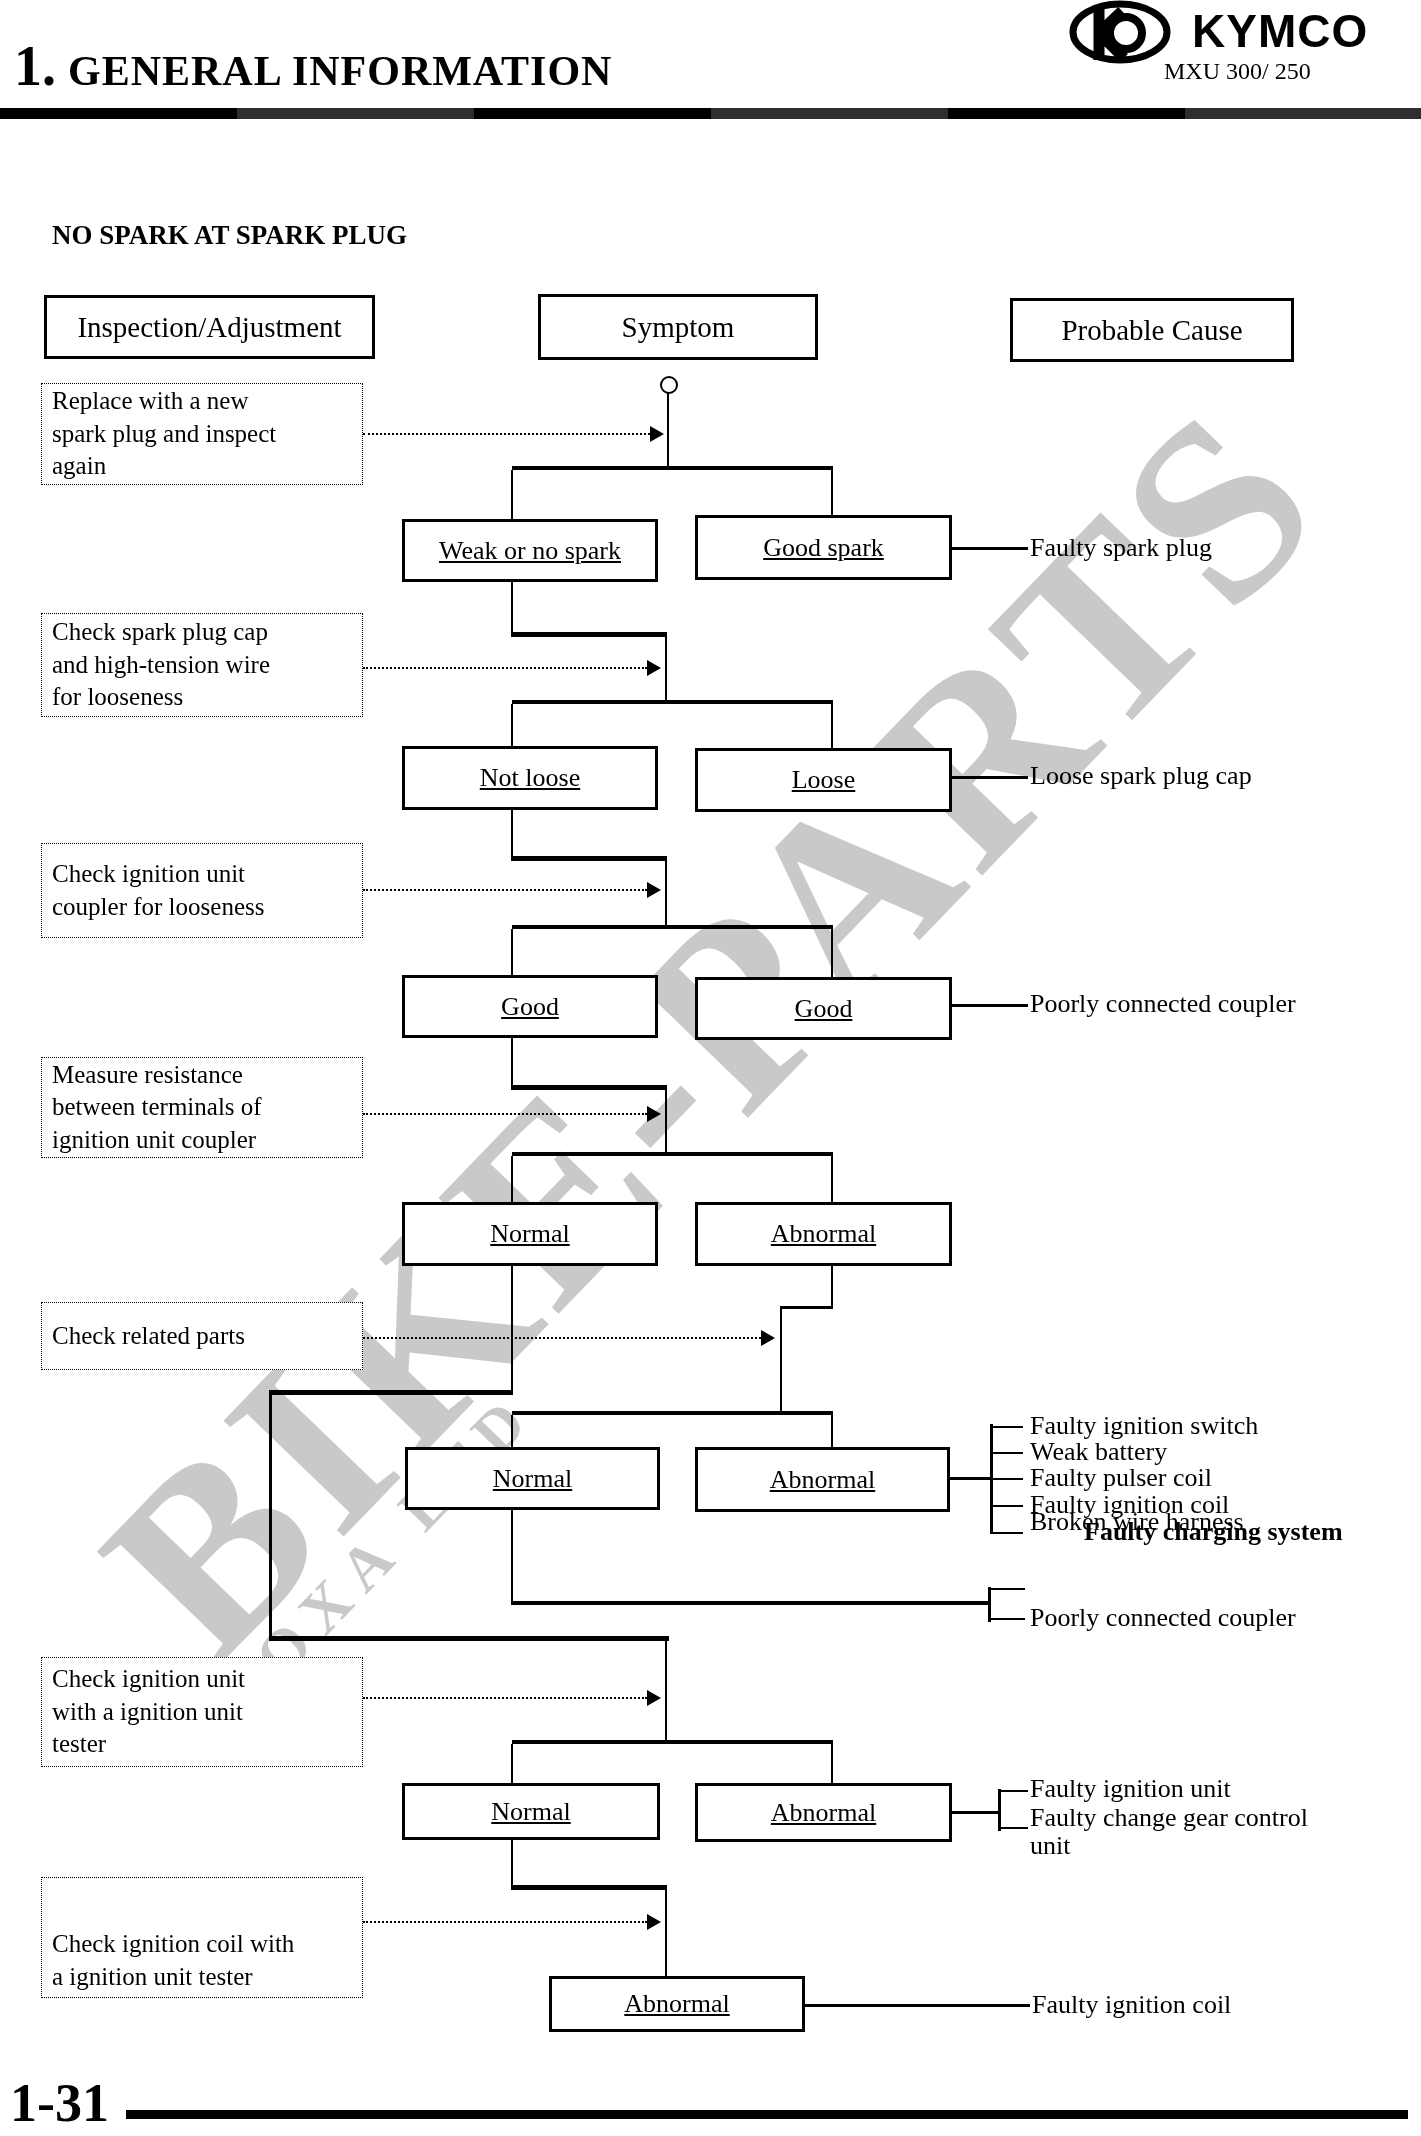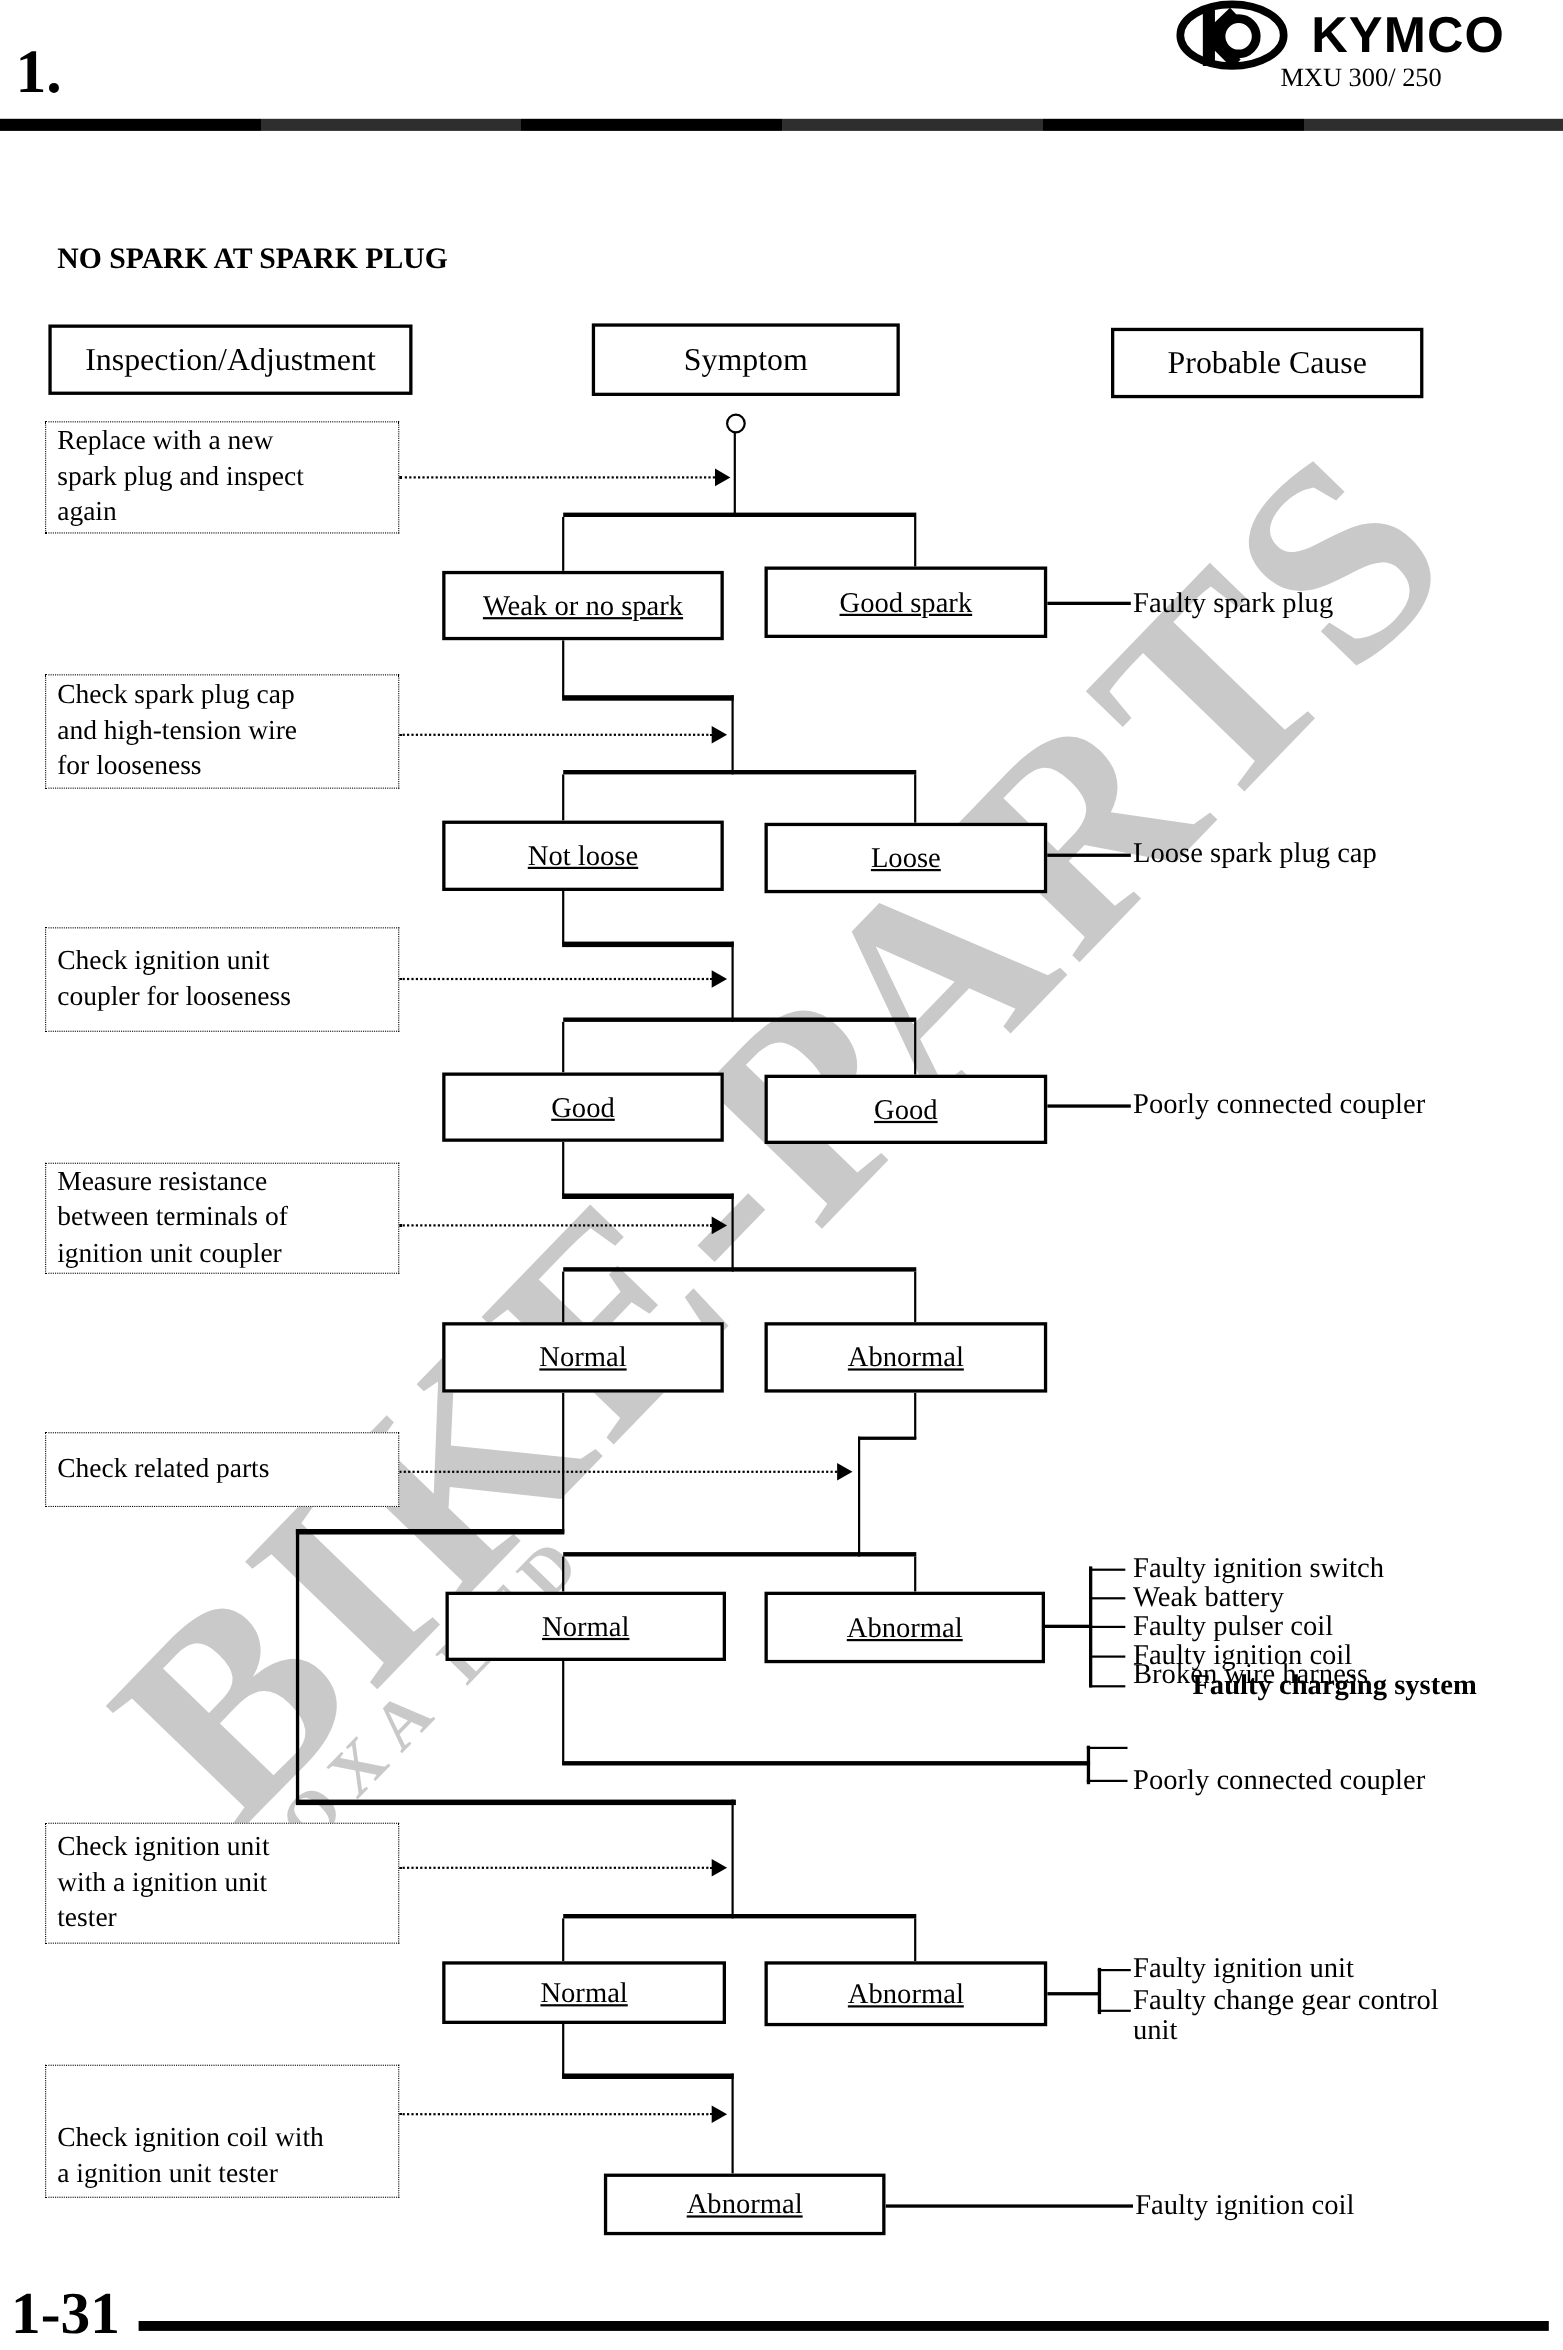--- a/index.html
+++ b/index.html
@@ -47,20 +47,21 @@
 </head>
 <body>
 
 <div id="page">
 
   <div class="wm wm-big">BIKE-PARTS</div>
   <div class="wm wm-small">COXA LTD</div>
 
   <div class="htitle">
     <span class="hnum">1.</span>
+    <span class="hname">GENERAL INFORMATION</span>
   </div>
   <div class="logo">
     <svg width="104" height="66" viewBox="0 0 104 66">
       <ellipse cx="52" cy="32" rx="47" ry="28" fill="none" stroke="#000" stroke-width="7"></ellipse>
       <path d="M31 7 L31 60 M31 33 L54 11 M31 33 L56 58" stroke="#000" stroke-width="11" fill="none"></path>
       <circle cx="58" cy="33" r="16" fill="none" stroke="#000" stroke-width="8"></circle>
     </svg>
   </div>
   <div class="brand">KYMCO</div>
   <div class="model">MXU 300/ 250</div>

